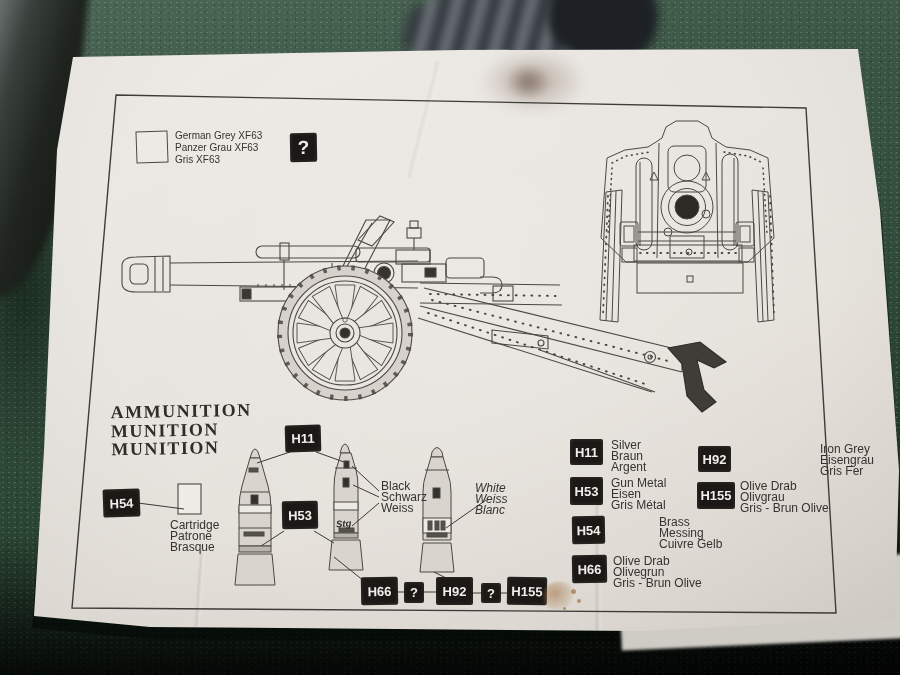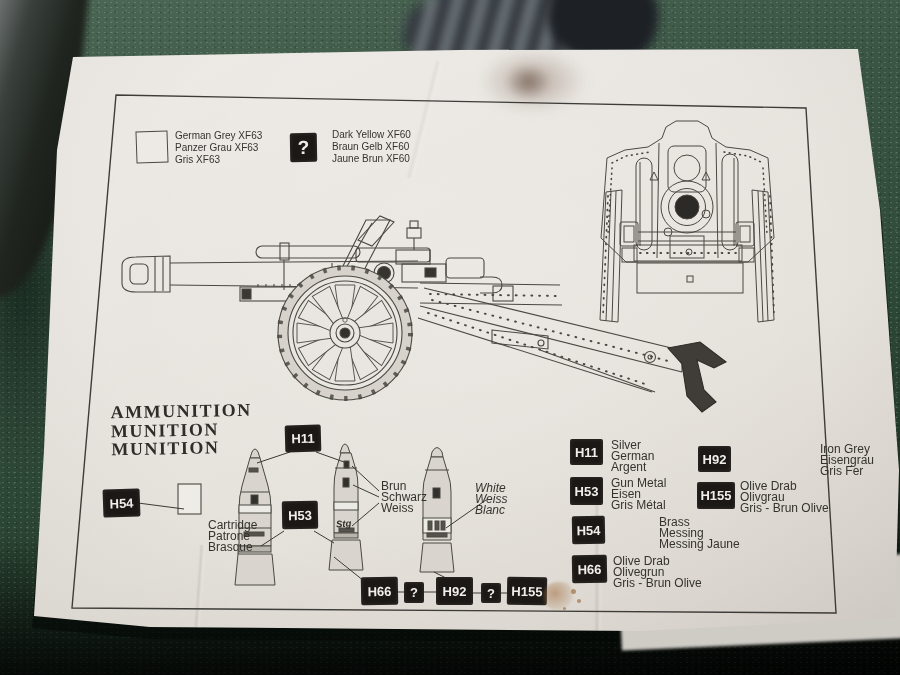--- a/index.html
+++ b/index.html
@@ -276,76 +276,71 @@
       </g>
     </svg>
 
     <div class="swatch-box" style="left:136px;top:131px;width:30px;height:30px;transform:rotate(-2deg);"></div>
     <div class="txt t10" style="left:175px;top:130px;">
       <div>German Grey XF63</div>
       <div>Panzer Grau XF63</div>
       <div>Gris XF63</div>
     </div>
     <div class="chip" style="left:290px;top:133px;width:27px;height:29px;font-size:19px;transform:rotate(-1deg);">?</div>
-    <div class="txt t10" style="left:332px;top:129px;">
-      <div>Dark Yellow XF60</div>
-      <div>Braun Gelb XF60</div>
-      <div>Jaune Brun XF60</div>
-    </div>
 
     <div class="heading">
       <div>AMMUNITION</div>
       <div>MUNITION</div>
       <div>MUNITION</div>
     </div>
 
     <div class="chip" style="left:103px;top:489px;width:37px;height:28px;transform:rotate(-2deg);">H54</div>
-    <div class="txt t9" style="left:170px;top:520px;margin-left:38px;">
+    <div class="txt t9" style="left:170px;top:520px;">
       <div>Cartridge</div>
       <div>Patrone</div>
       <div>Brasque</div>
     </div>
 
     <div class="chip" style="left:285px;top:425px;width:36px;height:27px;transform:rotate(-1.5deg);">H11</div>
     <div class="chip" style="left:282px;top:501px;width:36px;height:28px;transform:rotate(-1deg);">H53</div>
     <div class="txt t9" style="left:381px;top:481px;">
-      <div>Brun</div>
+      <div>Black</div>
       <div>Schwarz</div>
       <div>Weiss</div>
     </div>
     <div class="txt t9" style="left:475px;top:483px;font-style:italic;">
       <div>White</div>
       <div>Weiss</div>
       <div>Blanc</div>
     </div>
     <div class="stg">Stg</div>
 
     <div class="chip" style="left:361px;top:577px;width:37px;height:28px;transform:rotate(-1deg);">H66</div>
     <div class="chip" style="left:404px;top:582px;width:20px;height:21px;font-size:13px;">?</div>
     <div class="chip" style="left:436px;top:577px;width:37px;height:28px;">H92</div>
     <div class="chip" style="left:481px;top:583px;width:20px;height:20px;font-size:13px;">?</div>
     <div class="chip" style="left:507px;top:577px;width:40px;height:28px;transform:rotate(1deg);">H155</div>
 
     <div class="chip" style="left:570px;top:439px;width:33px;height:26px;">H11</div>
     <div class="txt t9" style="left:611px;top:440px;">
       <div>Silver</div>
-      <div>German</div>
+      <div>Braun</div>
       <div>Argent</div>
     </div>
     <div class="chip" style="left:570px;top:477px;width:33px;height:28px;">H53</div>
     <div class="txt t9" style="left:611px;top:478px;">
       <div>Gun Metal</div>
       <div>Eisen</div>
       <div>Gris Métal</div>
     </div>
     <div class="chip" style="left:572px;top:516px;width:33px;height:28px;transform:rotate(-1deg);">H54</div>
     <div class="txt t9" style="left:613px;top:517px;margin-left:46px;">
       <div>Brass</div>
       <div>Messing</div>
-      <div>Messing Jaune</div>
+      <div>Cuivre Gelb</div>
     </div>
     <div class="chip" style="left:572px;top:555px;width:35px;height:28px;transform:rotate(-1deg);">H66</div>
     <div class="txt t9" style="left:613px;top:556px;">
       <div>Olive Drab</div>
       <div>Olivegrun</div>
       <div>Gris - Brun Olive</div>
     </div>
     <div class="chip" style="left:698px;top:446px;width:33px;height:26px;">H92</div>
     <div class="txt t9" style="left:780px;top:444px;margin-left:40px;">
       <div>Iron Grey</div>

